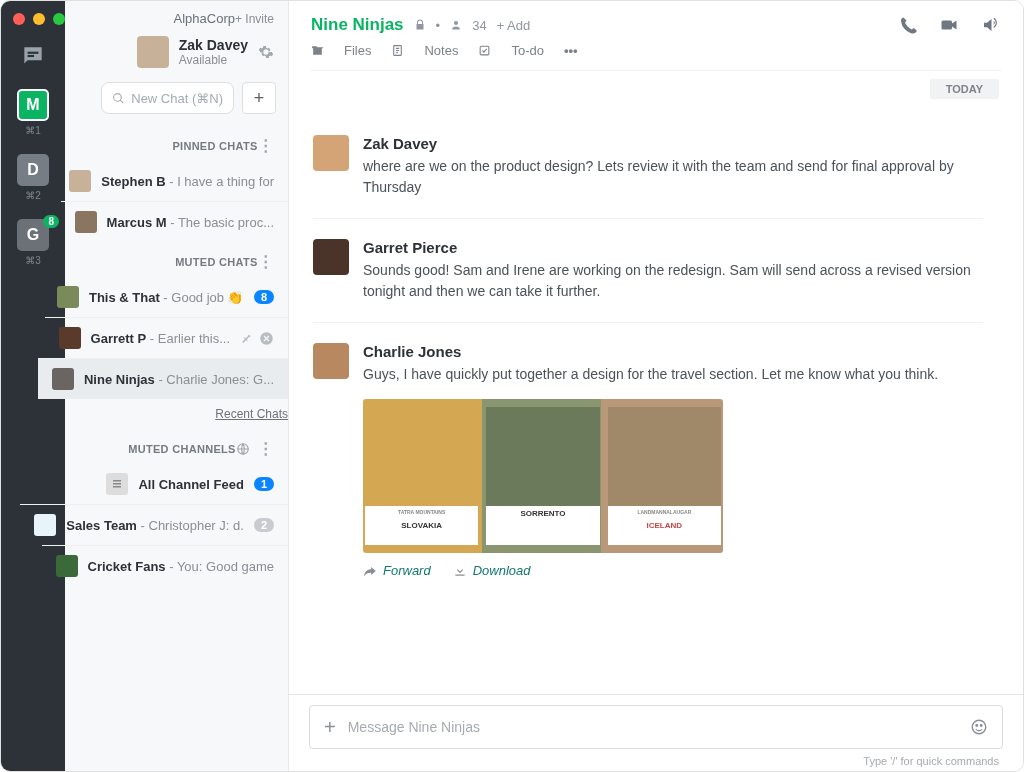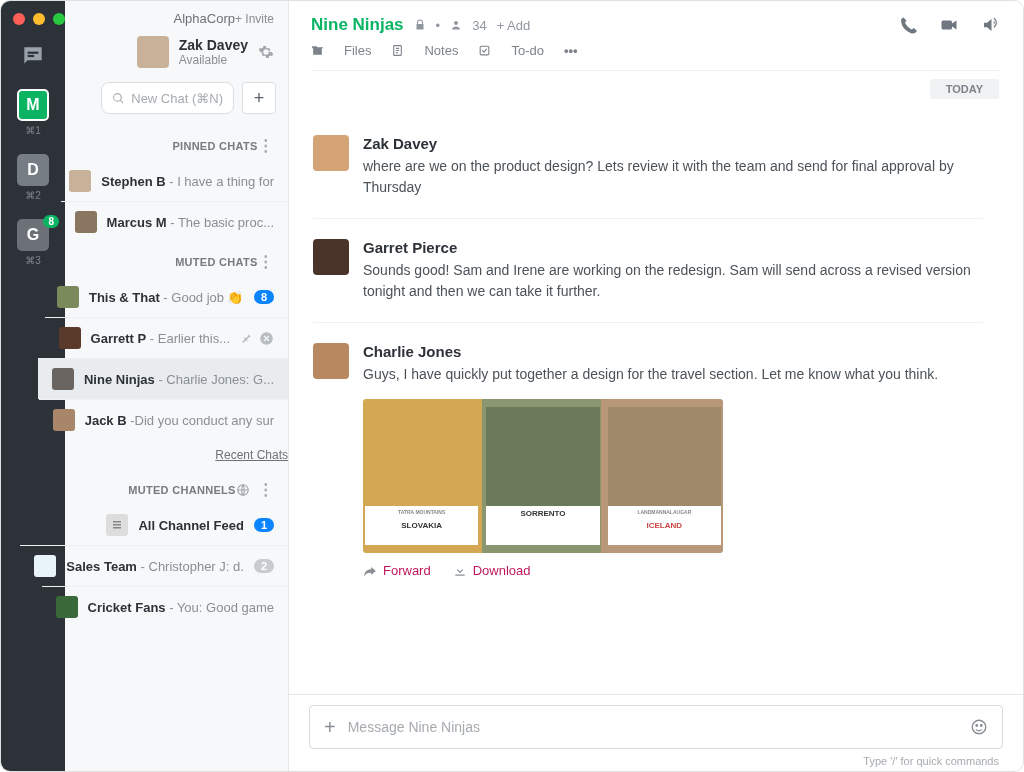--- a/index.html
+++ b/index.html
@@ -67,21 +67,21 @@
 .msg-author{font-weight:700;color:#2d3238;font-size:15px;margin-bottom:4px;}
 .msg-text{color:#4b5258;font-size:14px;line-height:1.5;}
 
 .attachment{margin-top:14px;width:360px;}
 .att-img{width:360px;height:154px;border-radius:3px;background:linear-gradient(90deg,#d4a853 0 33%,#8a9670 33% 66%,#b89878 66% 100%);display:flex;gap:4px;}
 .att-card{flex:1;background:#fff;margin:8px 2px;position:relative;overflow:hidden;}
 .att-card .top{height:72%;background:#d4a853;}
 .att-card:nth-child(2) .top{background:#6b7a5a;}
 .att-card:nth-child(3) .top{background:#a08968;}
 .att-card .label{font-size:8px;text-align:center;padding:3px 0;color:#333;font-weight:600;}
-.att-actions{display:flex;gap:22px;margin-top:10px;color:#be185d;font-size:13px;}
+.att-actions{display:flex;gap:22px;margin-top:10px;color:#0f766e;font-size:13px;font-style:italic;}
 .att-action{display:flex;align-items:center;gap:6px;}
 
 .composer{border-top:1px solid #e5e7e8;padding:10px 20px 4px 20px;}
 .composer-box{border:1px solid #d9dcdf;border-radius:4px;height:44px;display:flex;align-items:center;padding:0 14px;gap:12px;}
 .composer-plus{color:#8a8f95;font-size:20px;}
 .composer-input{flex:1;color:#a6abb0;font-size:14px;}
 .composer-hint{text-align:right;color:#a6abb0;font-size:11px;margin-top:6px;padding-right:4px;}
 
 svg{display:block;}
 </style>
@@ -177,24 +177,20 @@
           </svg>
         <svg width="15" height="15" viewBox="0 0 24 24" fill="#b8bdc2">
             <circle cx="12" cy="12" r="10"></circle>
             <path d="M8 8l8 8M16 8l-8 8" stroke="#f7f8f9" stroke-width="2"></path>
           </svg>
       </div>
     </div>
     <div class="chat-item selected">
       <div class="ci-avatar" style="background:#6a6560"></div>
       <div class="ci-text"><span class="ci-name">Nine Ninjas</span><span class="ci-preview"> - Charlie Jones: G...</span></div>
-    </div>
-    <div class="chat-item">
-      <div class="ci-avatar" style="background:#a8866a"></div>
-      <div class="ci-text"><span class="ci-name">Jack B</span><span class="ci-preview"> -Did you conduct any sur</span></div>
     </div>
 
     <div class="recent">Recent Chats</div>
 
     <div class="section-hdr">
       <span>MUTED CHANNELS</span>
       <span style="display:flex;gap:8px;align-items:center">
         <svg width="14" height="14" viewBox="0 0 24 24" fill="none" stroke="#a0a6ac" stroke-width="2">
             <circle cx="12" cy="12" r="9"></circle>
             <path d="M3 12h18M12 3c3 3 3 15 0 18M12 3c-3 3-3 15 0 18"></path>

